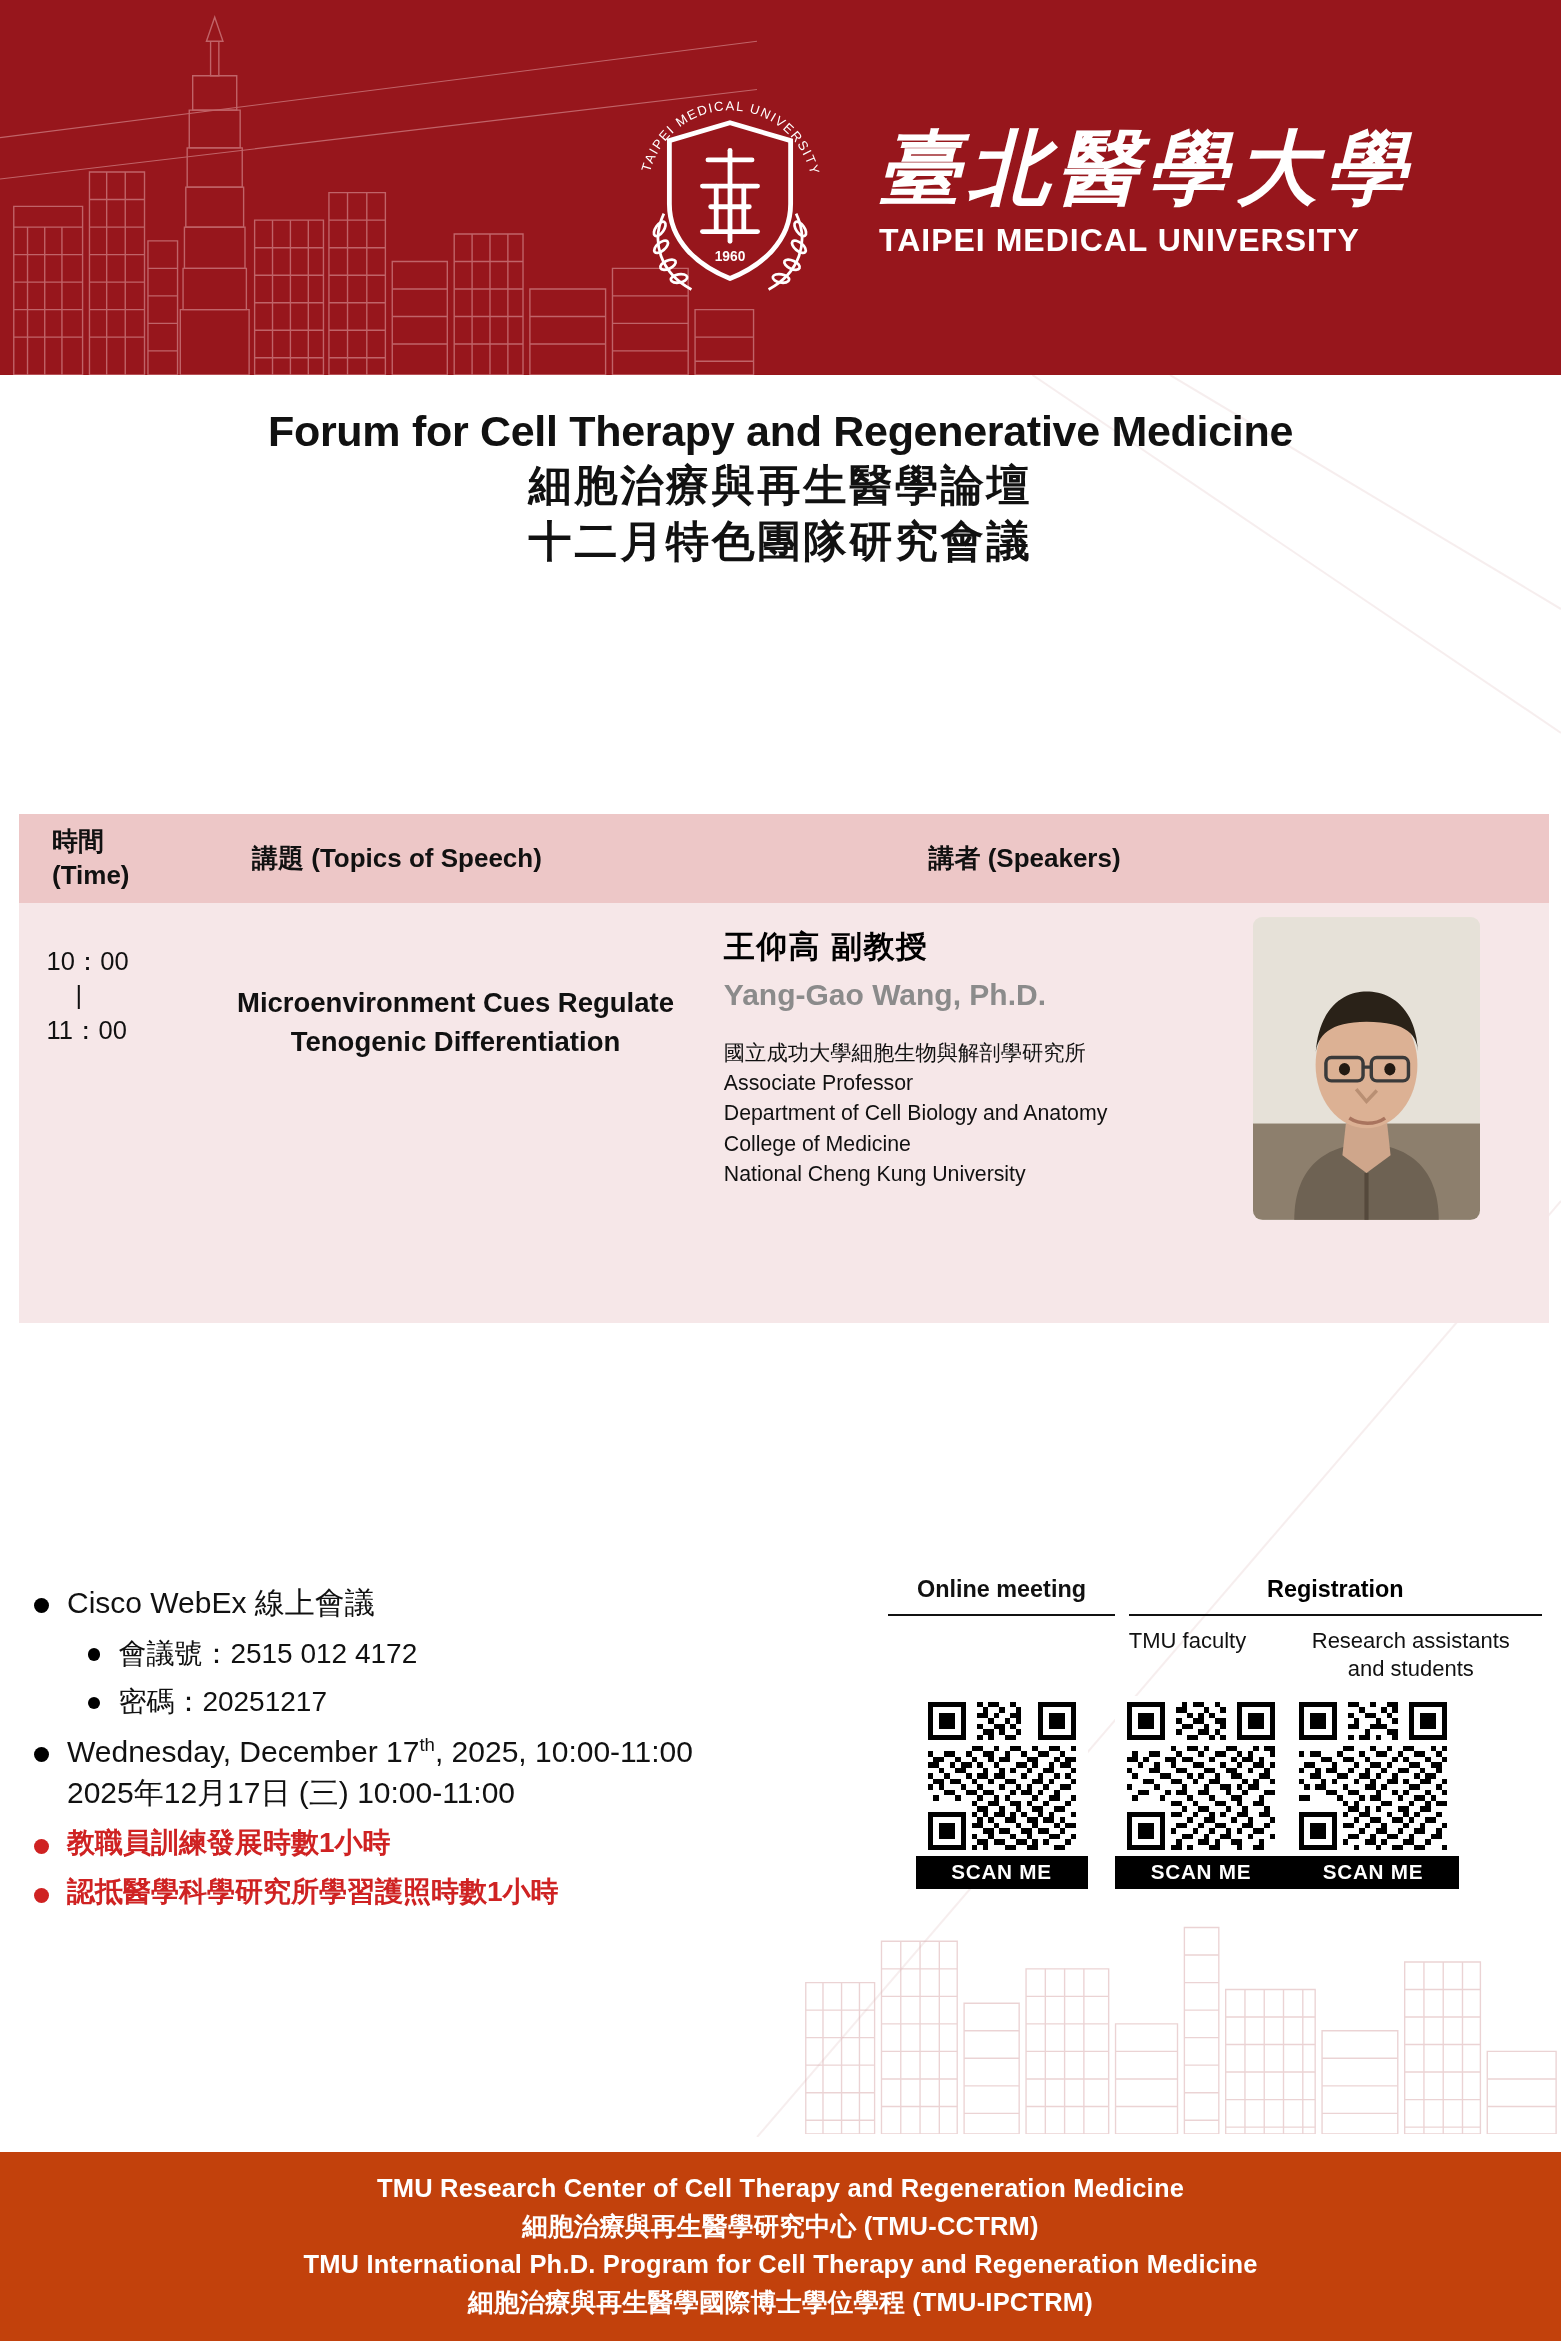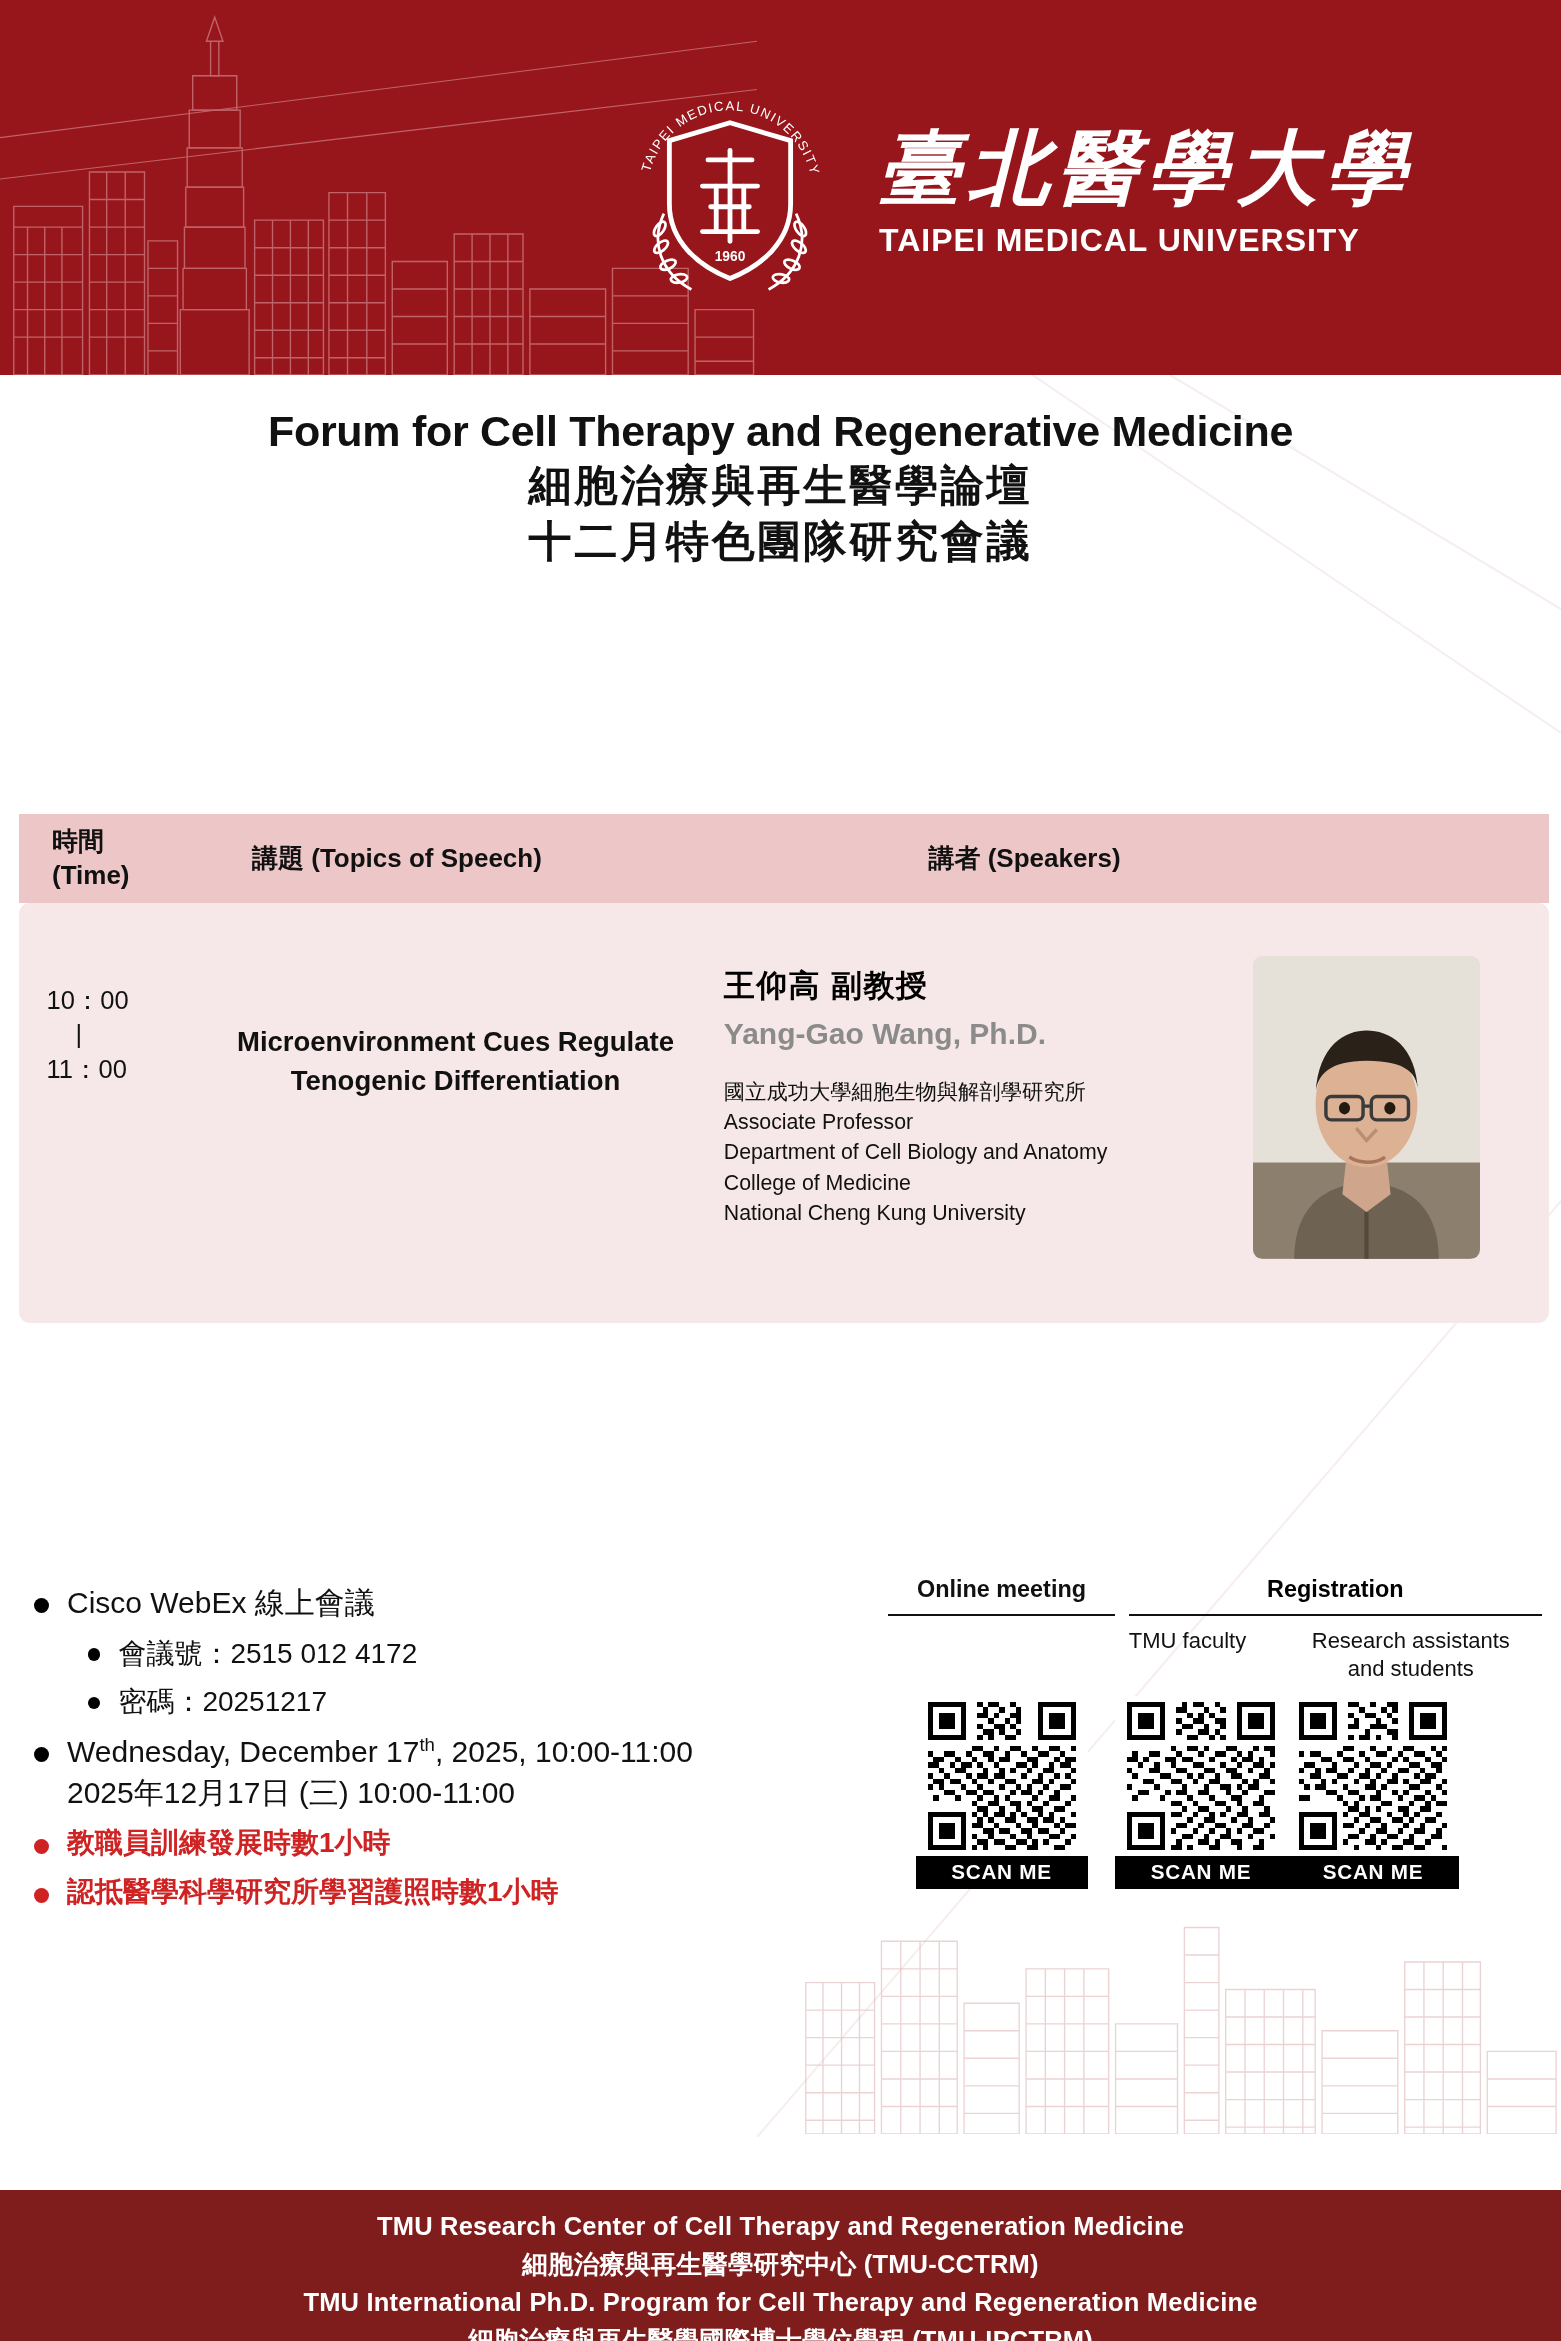--- a/index.html
+++ b/index.html
@@ -133,23 +133,21 @@
     color: #111;
     text-align: center;
     padding-right: 234px;
     box-sizing: border-box;
   }
   .sched-row {
     background: #f6e7e8;
     min-height: 420px;
     display: flex;
     align-items: flex-start;
-    padding-top: 39px;
     box-sizing: border-box;
-    border-radius: 11px;
   }
   .row-time {
     width: 182px;
     box-sizing: border-box;
     padding-left: 27.5px;
     padding-top: 330px;
     margin-top: -289px;
     font-size: 25.5px;
     color: #111;
     line-height: 1.35;
@@ -336,22 +334,22 @@
     opacity: 0.35;
     pointer-events: none;
   }
 
   
   .footer {
     position: absolute;
     left: 0;
     bottom: 0;
     width: 1561px;
-    height: 152px;
-    background: #7f1d1d;
+    height: 190px;
+    background: #c2410c;
     color: #ffffff;
     text-align: center;
     padding-top: 16.5px;
     box-sizing: border-box;
   }
   .footer div {
     font-size: 25.5px;
     font-weight: bold;
     line-height: 1.5;
     letter-spacing: 0.2px;

